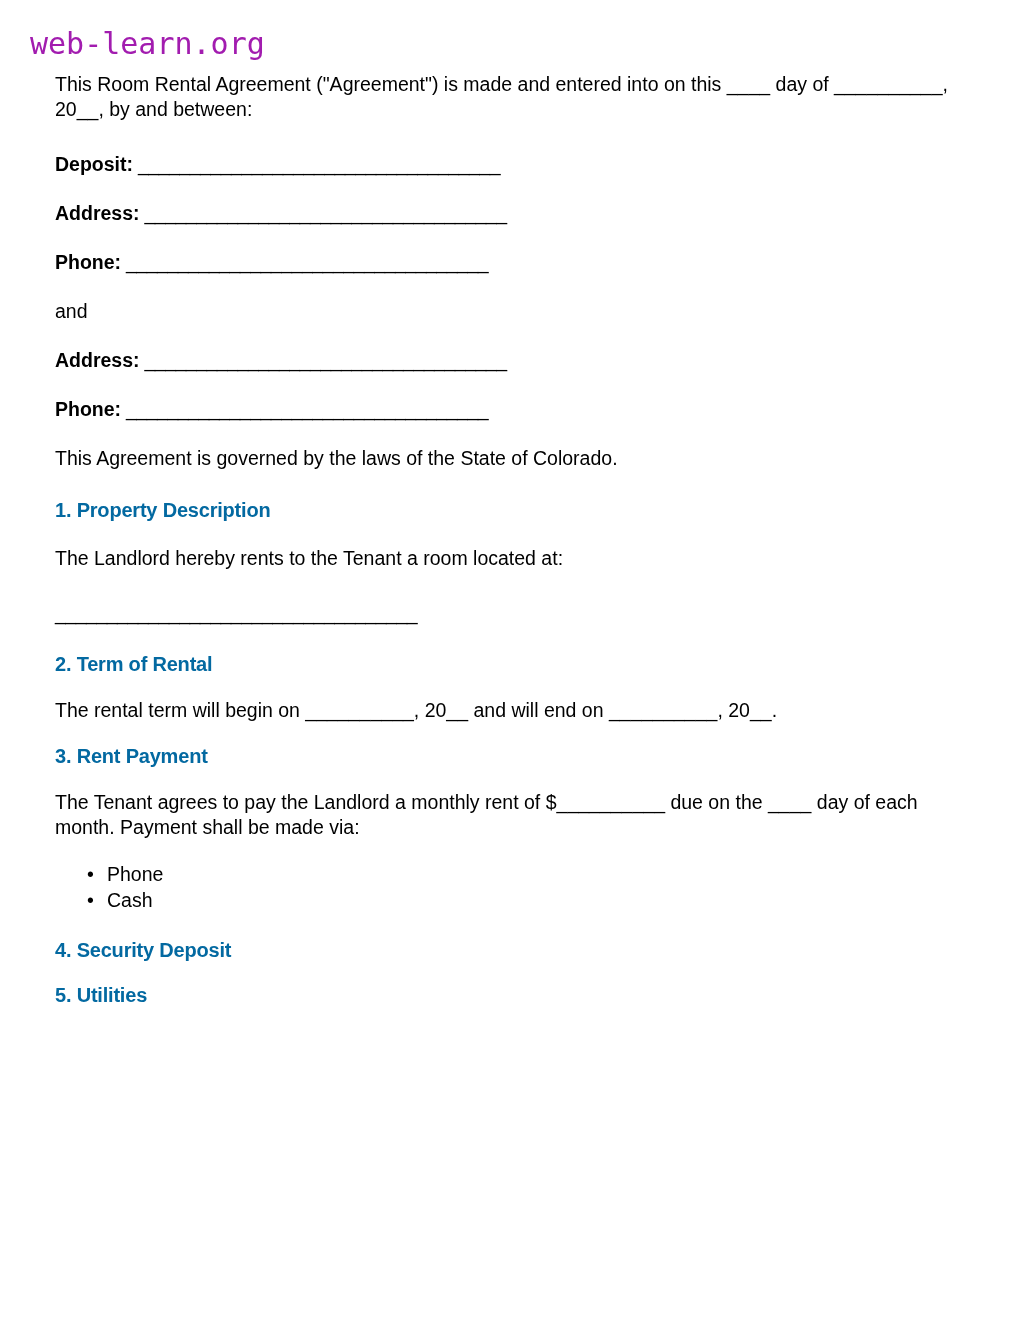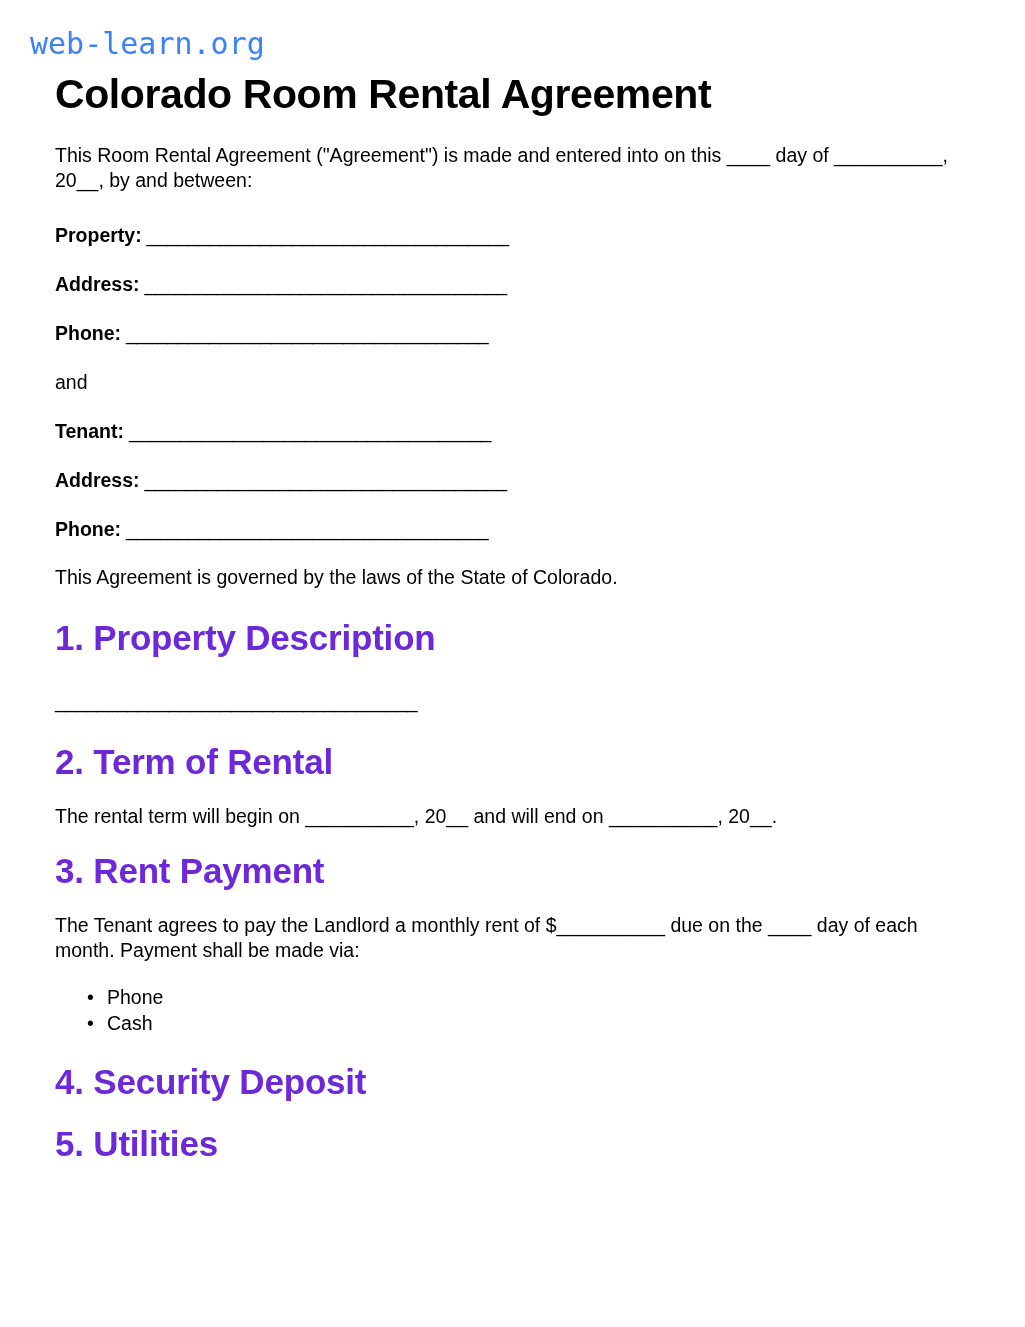--- a/index.html
+++ b/index.html
@@ -28,21 +28,21 @@
   }
 
   
   .watermark {
     position: absolute;
     left: 30px;
     top: 29px;
     font-family: "DejaVu Sans Mono", "Liberation Mono", monospace;
     font-size: 30px;
     letter-spacing: 0px;
-    color: #3b82f6;
+    color: #a21caf;
     line-height: 1;
     white-space: nowrap;
   }
 
   
   .content {
     position: absolute;
     left: 55px;
     top: 72px;
     width: 895px;
@@ -89,26 +89,26 @@
     margin: 0 0 24px 0;
   }
 
   p.governed {
     margin-top: 2px;
     margin-bottom: 28px;
   }
 
   h2.section-title {
     font-family: "Liberation Sans", sans-serif;
-    font-size: 35px;
+    font-size: 20px;
     font-weight: bold;
     line-height: 1.15;
     margin: 4px 0 24px 0;
     letter-spacing: -0.2px;
-    color: #6d28d9;
+    color: #0369a1;
   }
 
   h2.section-title.tight {
     margin-bottom: 22px;
   }
 
   .standalone-blank {
     font-size: 19.5px;
     line-height: 1.28;
     margin: 30px 0 28px 0;
@@ -138,53 +138,50 @@
 </style>
 </head>
 <body>
 
 <div class="page">
 
   <div class="watermark">web-learn.org</div>
 
   <div class="content">
 
-    <h1 class="doc-title">Colorado Room Rental Agreement</h1>
 
     <p class="body-text intro">This Room Rental Agreement ("Agreement") is made and entered into on this ____ day of __________, 20__, by and between:</p>
 
     <div class="field-row">
-      <span class="field-label">Property:</span><span class="blank"> ___________________________________</span>
+      <span class="field-label">Deposit:</span><span class="blank"> ___________________________________</span>
     </div>
 
     <div class="field-row">
       <span class="field-label">Address:</span><span class="blank"> ___________________________________</span>
     </div>
 
     <div class="field-row">
       <span class="field-label">Phone:</span><span class="blank"> ___________________________________</span>
     </div>
 
     <p class="plain-and">and</p>
 
-    <div class="field-row">
-      <span class="field-label">Tenant:</span><span class="blank"> ___________________________________</span>
-    </div>
 
     <div class="field-row">
       <span class="field-label">Address:</span><span class="blank"> ___________________________________</span>
     </div>
 
     <div class="field-row">
       <span class="field-label">Phone:</span><span class="blank"> ___________________________________</span>
     </div>
 
     <p class="body-text governed">This Agreement is governed by the laws of the State of Colorado.</p>
 
     <h2 class="section-title">1. Property Description</h2>
+    <p class="body-text">The Landlord hereby rents to the Tenant a room located at:</p>
     <div class="standalone-blank">___________________________________</div>
 
     <h2 class="section-title tight">2. Term of Rental</h2>
     <p class="body-text">The rental term will begin on __________, 20__ and will end on __________, 20__.</p>
 
     <h2 class="section-title tight">3. Rent Payment</h2>
     <p class="body-text">The Tenant agrees to pay the Landlord a monthly rent of $__________ due on the ____ day of each month. Payment shall be made via:</p>
     <ul class="payment-list">
       <li>Phone</li>
       <li>Cash</li>

